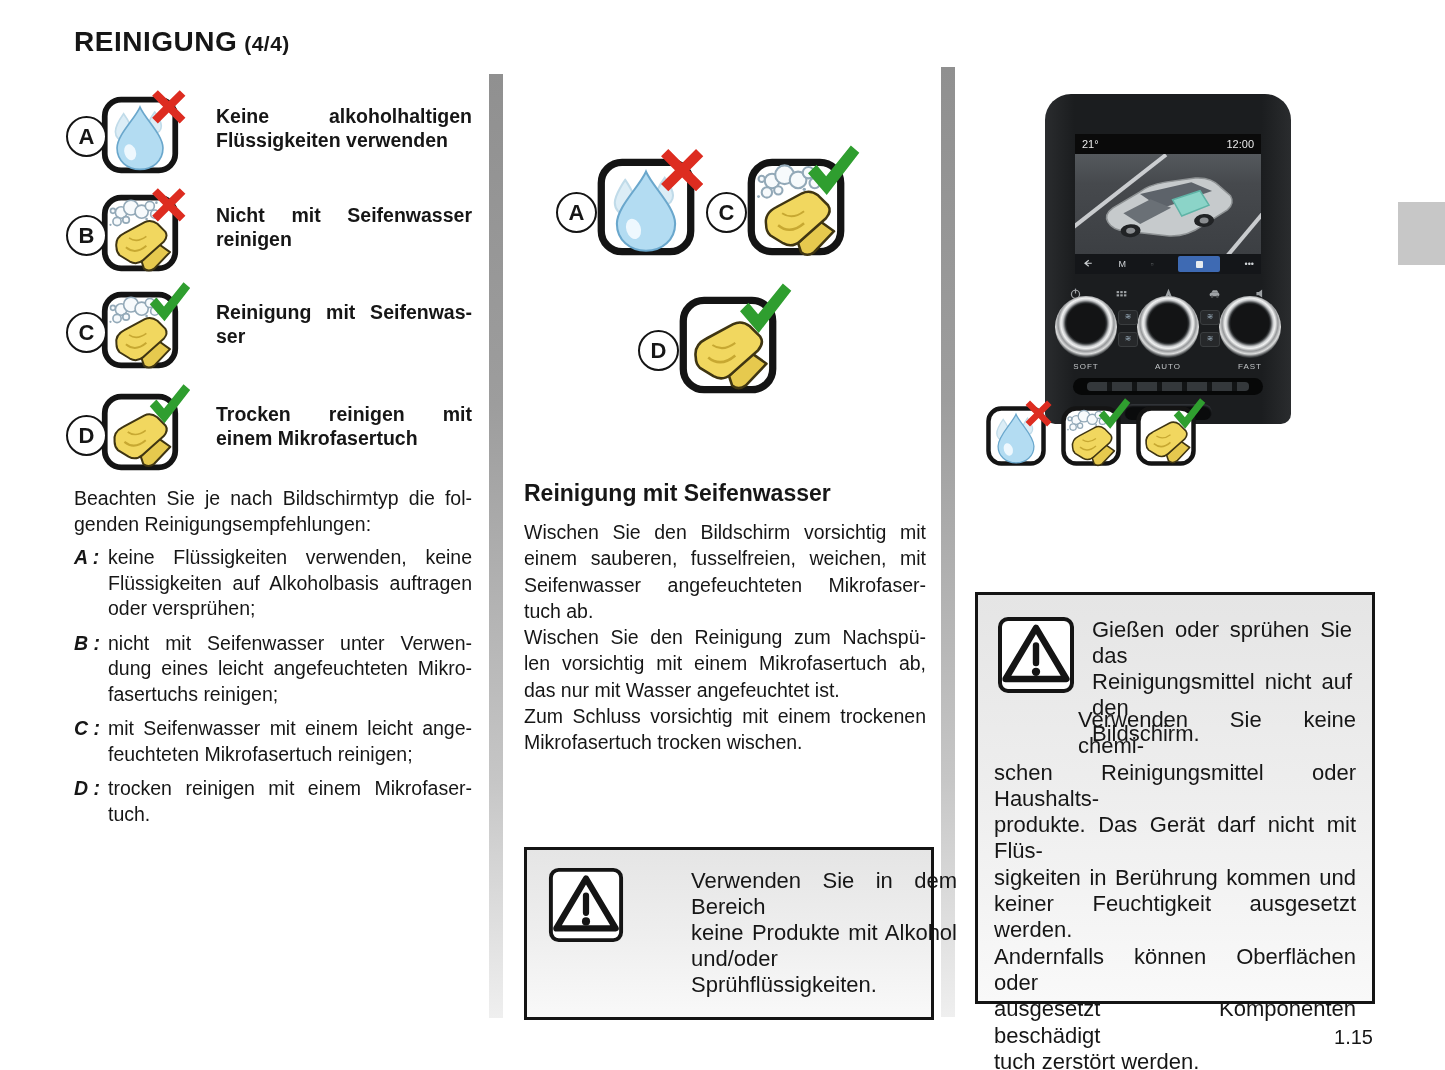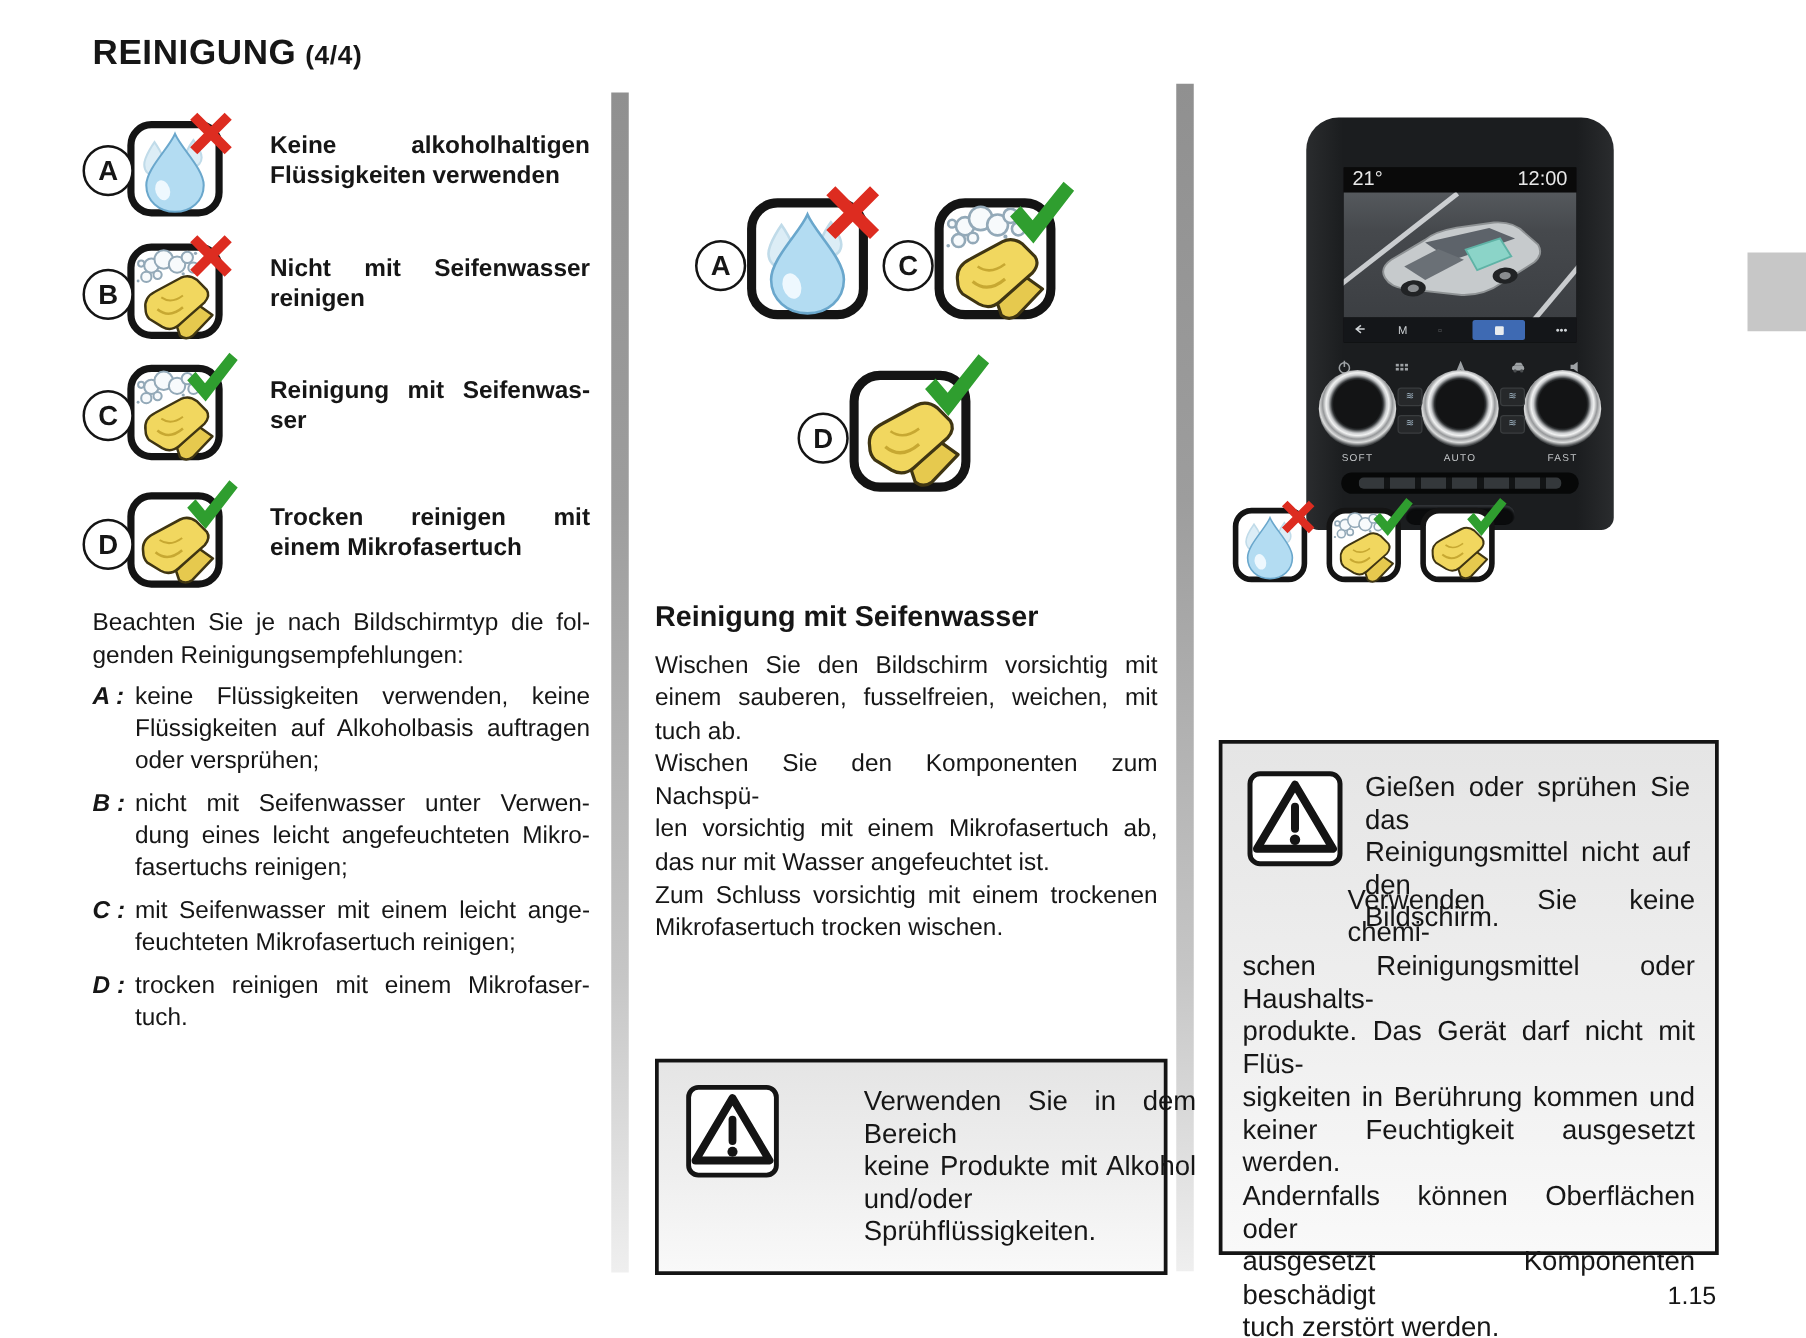--- a/index.html
+++ b/index.html
@@ -52,21 +52,21 @@
   #warn-right .warn-txt2 .jline:first-child{padding-left:84px;}
 
   .pagenum{position:absolute;left:1240px;top:1026px;width:133px;text-align:right;font-size:20px;}
 
   
   .device{position:absolute;left:1045px;top:94px;width:246px;height:330px;
           background:linear-gradient(90deg,#2a2c2e 0%,#1b1d1f 12%,#1b1d1f 88%,#2a2c2e 100%);
           border-radius:26px 26px 10px 10px;}
   .screen{position:absolute;left:30px;top:40px;width:186px;height:140px;background:#000;}
   .statusbar{position:absolute;left:0;top:0;right:0;height:20px;background:#0a0a0a;color:#e9e9e9;
-             font-size:16px;display:flex;justify-content:space-between;align-items:center;padding:0 7px;gap:40px;}
+             font-size:11px;display:flex;justify-content:space-between;align-items:center;padding:0 7px;gap:40px;}
   .carview{position:absolute;left:0;top:20px;right:0;height:100px;overflow:hidden;
            background:linear-gradient(180deg,#55595d 0%,#46494d 30%,#3c3f43 100%);}
   .lane{position:absolute;width:4px;height:160%;background:rgba(235,238,240,.8);}
   .lane1{left:14%;top:-30%;transform:rotate(52deg);}
   .lane2{left:95%;top:-10%;transform:rotate(40deg);}
   .car{position:absolute;left:14px;top:12px;width:158px;height:80px;transform:rotate(-4deg);}
   .scr-toolbar{position:absolute;left:0;bottom:0;right:0;height:20px;background:#141619;
                display:flex;align-items:center;justify-content:space-between;padding:0 7px;}
   .tbi{color:#cfd3d6;font-size:9px;line-height:1;display:flex;align-items:center;}
   .tb-blue{width:42px;height:16px;background:#3e6ab3;border-radius:2px;display:flex;
@@ -291,24 +291,25 @@
     <svg class="mark">
         <use href="#sym-check"></use>
       </svg>
   </span>
 
   <div class="mid-heading">Reinigung mit Seifenwasser</div>
   <div class="paras">
     <div>
         <div class="jline">Wischen Sie den Bildschirm vorsichtig mit</div>
         <div class="jline">einem sauberen, fusselfreien, weichen, mit</div>
+        <div class="jline">Seifenwasser angefeuchteten Mikrofaser-</div>
         <div class="jline jlast">tuch ab.</div>
       </div>
     <div>
-        <div class="jline">Wischen Sie den Komponenten zum Nachspü-</div>
+        <div class="jline">Wischen Sie den Reinigung zum Nachspü-</div>
         <div class="jline">len vorsichtig mit einem Mikrofasertuch ab,</div>
         <div class="jline jlast">das nur mit Wasser angefeuchtet ist.</div>
       </div>
     <div>
         <div class="jline">Zum Schluss vorsichtig mit einem trockenen</div>
         <div class="jline jlast">Mikrofasertuch trocken wischen.</div>
       </div>
   </div>
 
   <div class="warnbox" id="warn-mid">

